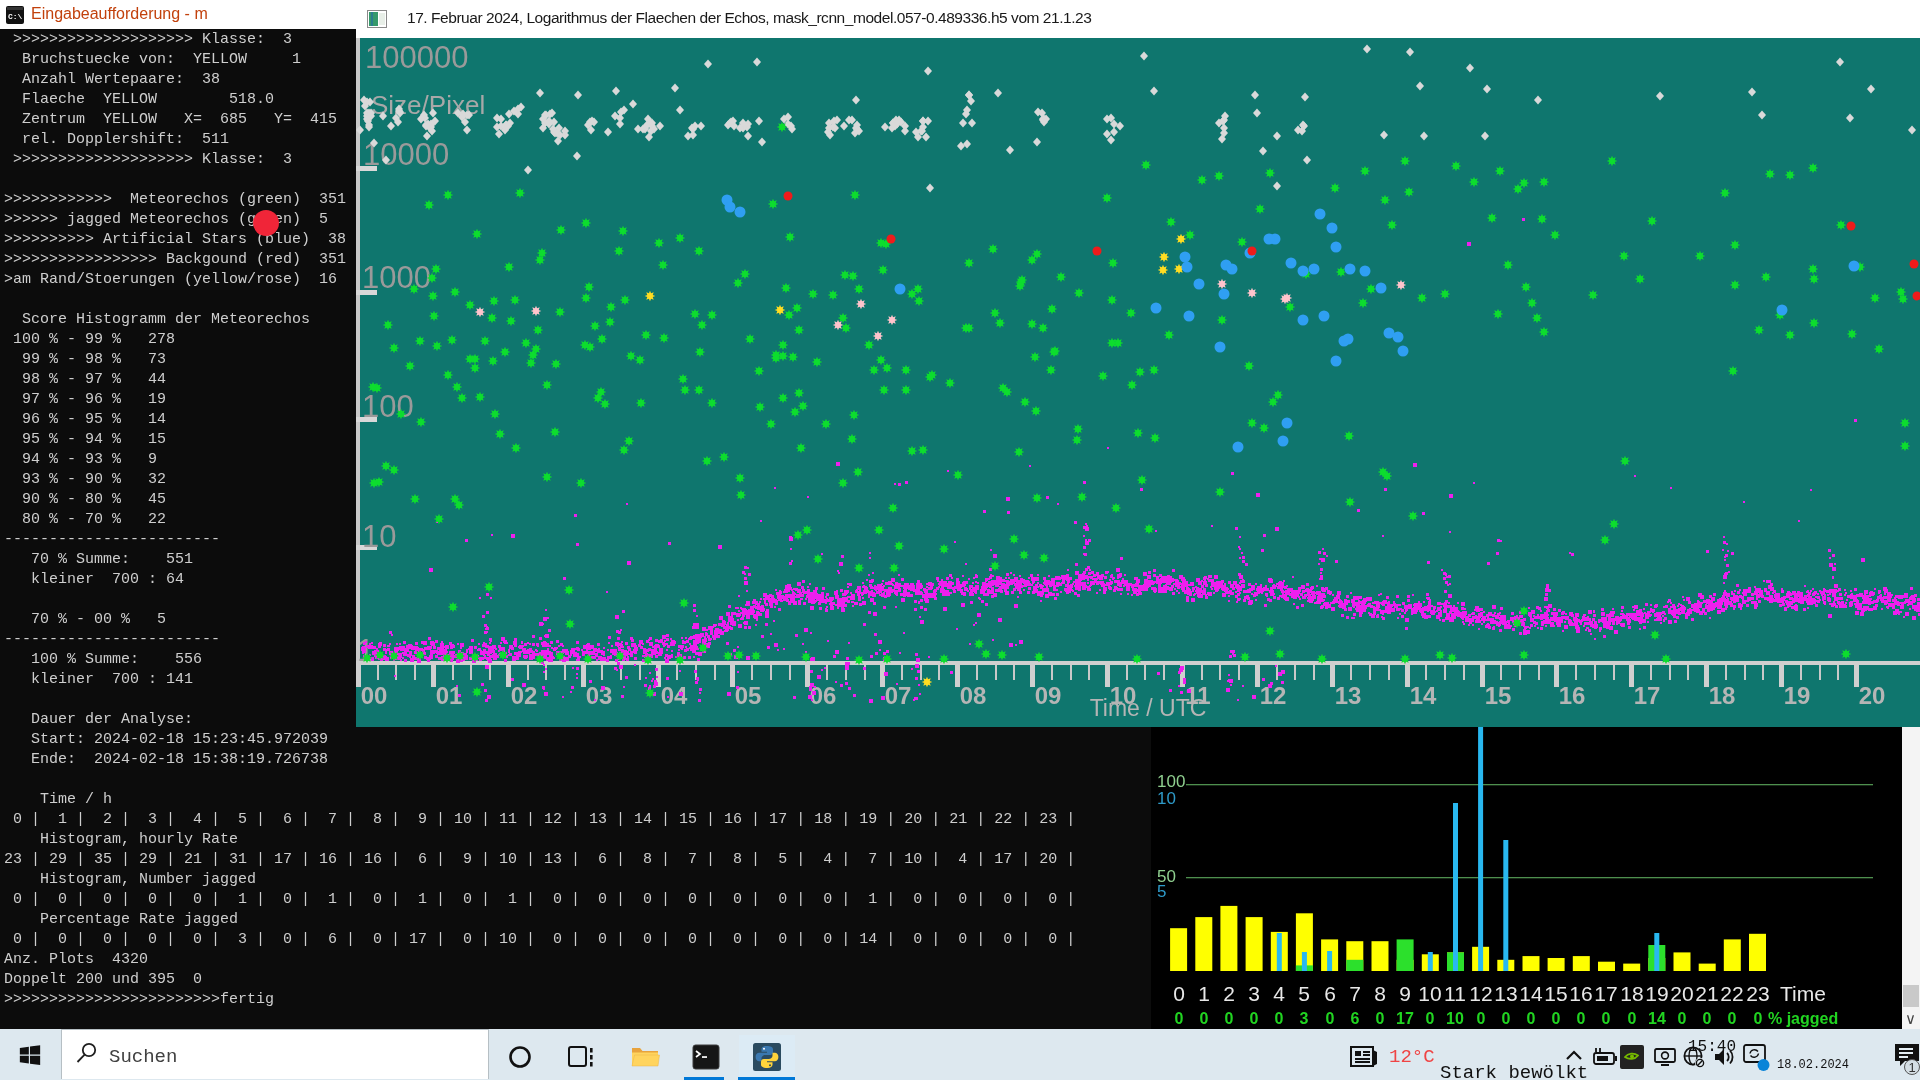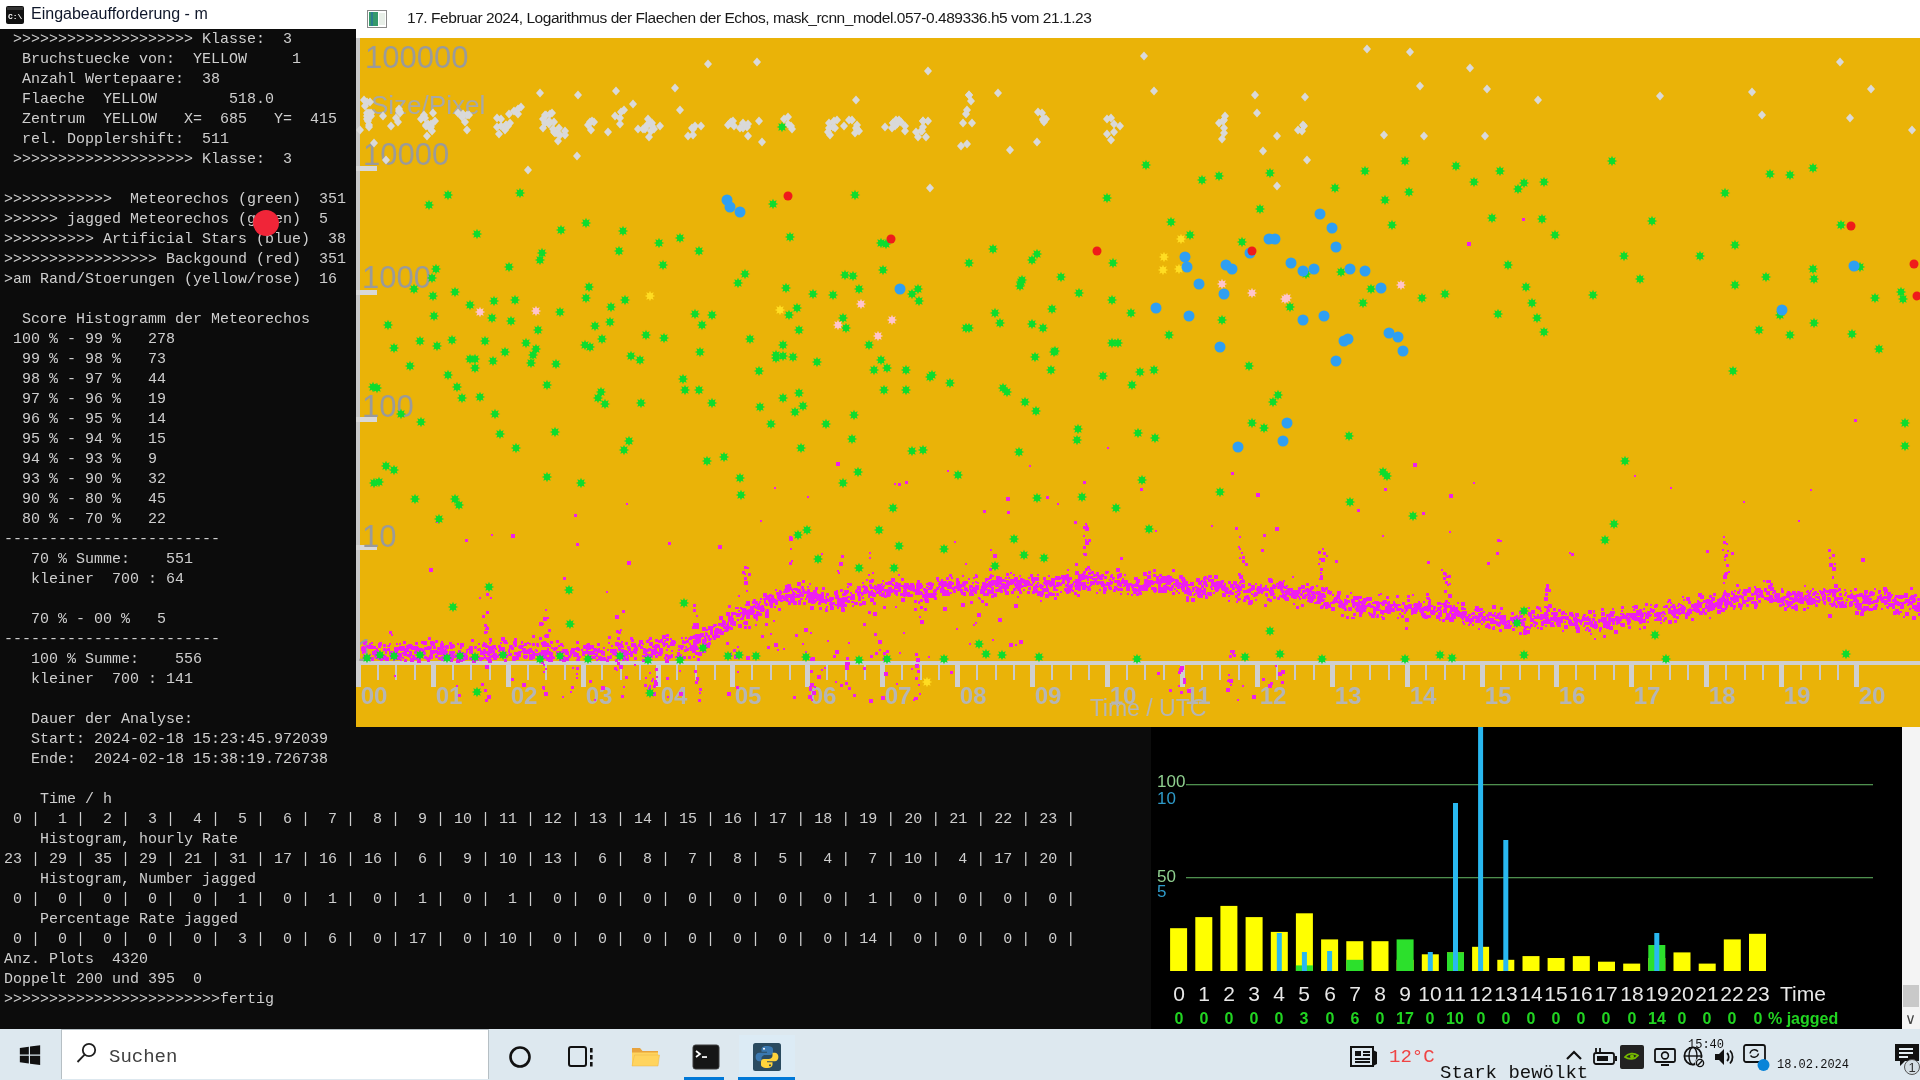--- a/index.html
+++ b/index.html
@@ -1,23 +1,23 @@
 <!DOCTYPE html>
 <html><head><meta charset="utf-8">
 <style>
 * { margin:0; padding:0; }
 html,body { width:1920px; height:1080px; overflow:hidden; background:#000; }
 .abs { position:absolute; }
 .tstxt { font-family:Liberation Mono, monospace; white-space:nowrap; }
 #console { position:absolute; left:0; top:0; width:1151px; height:1029px; background:#0c0c0c; }
 #ctitle { position:absolute; left:0; top:0; width:1151px; height:29px; background:#fff; }
-#ctitle .txt { position:absolute; left:31px; top:5px; font:16px "Liberation Sans",sans-serif; color:#0f172a; }
+#ctitle .txt { position:absolute; left:31px; top:5px; font:16px "Liberation Sans",sans-serif; color:#c2410c; }
 #cpre { position:absolute; left:4px; top:30px; font-family:"Liberation Mono",monospace; font-size:15px; line-height:20px; color:#cecece; white-space:pre; }
 #reddot { position:absolute; left:253px; top:210px; width:26px; height:26px; border-radius:13px; background:#f02538; }
-#plot { position:absolute; left:356px; top:0; width:1564px; height:727px; background:#eab308; }
+#plot { position:absolute; left:356px; top:0; width:1564px; height:727px; background:#0f766e; }
 #ptitle { position:absolute; left:0; top:0; width:1564px; height:38px; background:#fff; }
 #ptitle .txt { position:absolute; left:51px; top:9px; font:15.5px "Liberation Sans",sans-serif; letter-spacing:-0.45px; color:#191919; white-space:nowrap; }
 #psvg { position:absolute; left:0; top:38px; }
 .ylab { font:31px "Liberation Sans",sans-serif; fill:#9a9a9a; }
 .szlab { font:26px "Liberation Sans",sans-serif; fill:#a8a8a8; }
 .xlab { font:bold 24px "Liberation Sans",sans-serif; fill:#b5b5b5; }
 .tlab { font:23px "Liberation Sans",sans-serif; fill:#b5b5b5; }
 .g { fill:#0ddd2e; } .y { fill:#ffdd22; } .p { fill:#ffc4cc; }
 #bars { position:absolute; left:1151px; top:727px; width:769px; height:302px; background:#000; }
 .bgl { font:17px "Liberation Sans",sans-serif; fill:#8fcf8f; }
@@ -1049,21 +1049,21 @@
   </svg>
 <svg class="abs" style="left:1711px;top:1044px" width="28" height="26" viewBox="0 0 28 26">
 <path d="M4 10 h4 l5 -5 v16 l-5 -5 H4 Z" fill="#111"></path>
 <path d="M16 9 a5.5 5.5 0 0 1 0 8 M19 6.5 a9.5 9.5 0 0 1 0 13" fill="none" stroke="#111" stroke-width="1.8"></path>
   </svg>
 <svg class="abs" style="left:1742px;top:1043px" width="30" height="30" viewBox="0 0 30 30">
 <rect x="2" y="2" width="21" height="17" rx="2" fill="none" stroke="#111" stroke-width="1.8"></rect>
 <path d="M8 10.5 a4.5 4.5 0 0 1 8 -2 M16.5 10.5 a4.5 4.5 0 0 1 -8 2" fill="none" stroke="#111" stroke-width="1.4"></path>
 <circle cx="21.5" cy="22" r="6" fill="#0a84d8"></circle>
   </svg>
-<div class="abs tstxt" style="left:1688px;top:1038px;color:#111;font-size:12px">15:40</div>
+<div class="abs tstxt" style="left:1688px;top:1038px;color:#111;font-size:16px">15:40</div>
 <div class="abs tstxt" style="left:1777px;top:1058px;color:#111;font-size:12px">18.02.2024</div>
 <svg class="abs" style="left:1893px;top:1042px" width="27" height="34" viewBox="0 0 27 34">
 <path d="M2 2 h24 v17 h-14 l-5 5 v-5 h-5 Z" fill="#111"></path>
 <rect x="6" y="6" width="14" height="2" fill="#e4eef4"></rect>
     <rect x="6" y="10" width="14" height="2" fill="#e4eef4"></rect>
     <rect x="6" y="14" width="9" height="2" fill="#e4eef4"></rect>
 <circle cx="19" cy="25" r="7.5" fill="#d4dee4" stroke="#555" stroke-width="1"></circle>
 <text x="19" y="29.5" text-anchor="middle" style="font:13px 'Liberation Sans';fill:#333">1</text>
   </svg>
 </body></html>

